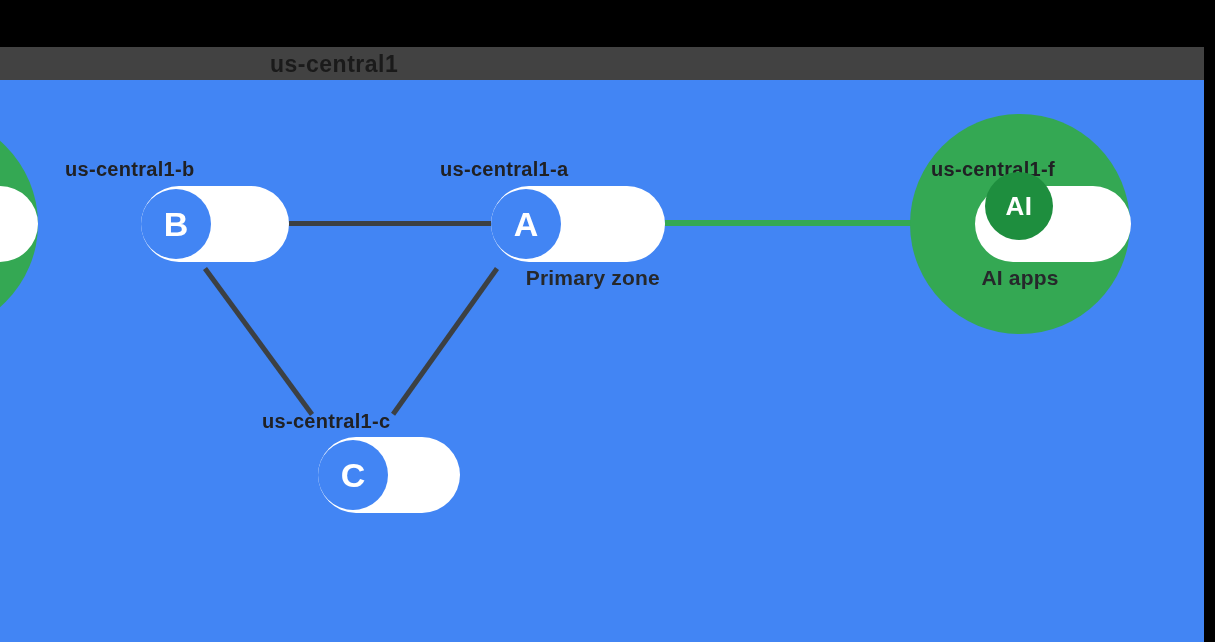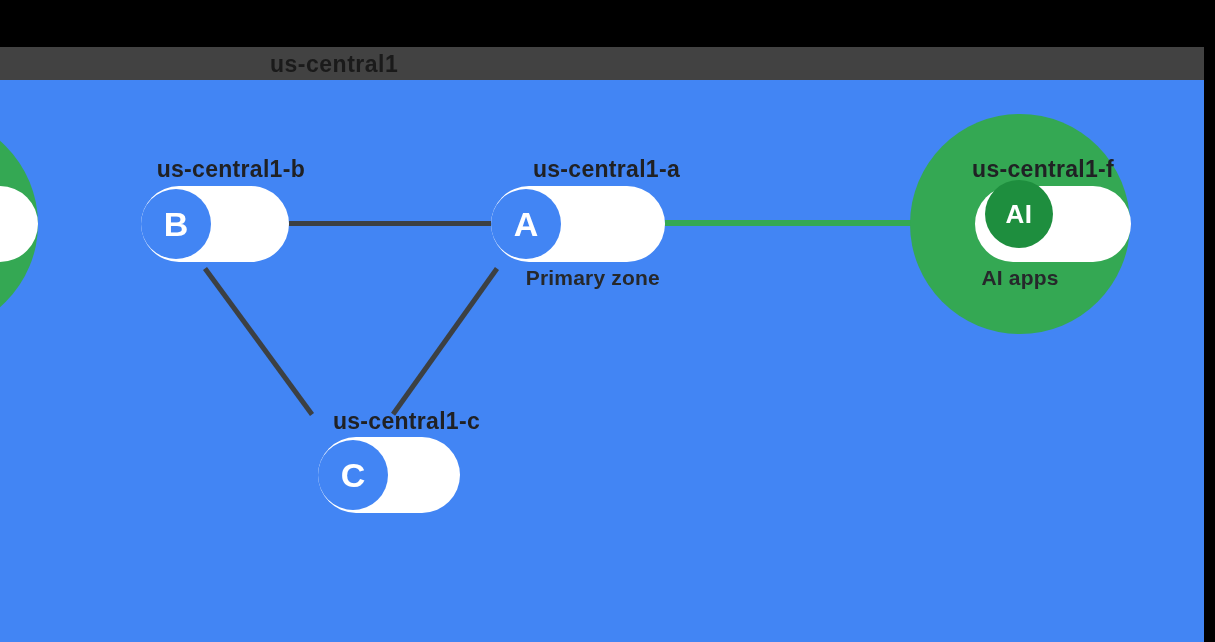--- a/index.html
+++ b/index.html
@@ -23,22 +23,22 @@
   
   .disc{position:absolute;border-radius:50%;background:#34a853;}
   .pill{position:absolute;background:#ffffff;border-radius:38px;}
   .letter-circle{
     position:absolute;border-radius:50%;background:#4285f4;color:#fff;
     display:flex;align-items:center;justify-content:center;
     font-weight:bold;font-size:34px;line-height:1;
   }
   .letter-circle.green{background:#1e8e3e;font-size:26px;letter-spacing:.5px;}
   .node-label{
-    position:absolute;width:240px;text-align:right;
-    color:#202124;font-size:23px;font-weight:bold;letter-spacing:.3px;line-height:24px;
+    position:absolute;width:240px;text-align:left;
+    color:#202124;font-size:20px;font-weight:bold;letter-spacing:.3px;line-height:24px;
   }
   .sub-label{
     position:absolute;width:240px;text-align:center;
     color:#26282b;font-size:21px;font-weight:bold;letter-spacing:.2px;line-height:24px;
   }
 </style>
 </head>
 <body>
 
 <div class="stage">
@@ -68,31 +68,31 @@
     <div>
       <div class="node-label" style="left:440px;top:77px;">us-central1-a</div>
       <div class="pill" style="left:491px;top:106px;width:174px;height:76px;"></div>
       <div class="letter-circle" style="left:491px;top:109px;width:70px;height:70px;">
         <span>A</span>
       </div>
       <div class="sub-label" style="left:420px;top:186px;text-align:right;">Primary zone</div>
     </div>
 
     <div>
-      <div class="node-label" style="left:240px;top:329px;">us-central1-c</div>
+      <div class="node-label" style="left:262px;top:329px;">us-central1-c</div>
       <div class="pill" style="left:318px;top:357px;width:142px;height:76px;"></div>
       <div class="letter-circle" style="left:318px;top:360px;width:70px;height:70px;">
         <span>C</span>
       </div>
     </div>
 
     <div>
       <div class="disc" style="left:910px;top:34px;width:220px;height:220px;"></div>
-      <div class="node-label" style="left:874px;top:77px;">us-central1-f</div>
+      <div class="node-label" style="left:931px;top:77px;">us-central1-f</div>
       <div class="pill" style="left:975px;top:106px;width:156px;height:76px;"></div>
-      <div class="letter-circle green" style="left:985px;top:100px;width:68px;height:68px;">
+      <div class="letter-circle green" style="left:985px;top:92px;width:68px;height:68px;">
         <span>AI</span>
       </div>
       <div class="sub-label" style="left:900px;top:186px;">AI apps</div>
     </div>
 
   </div>
 </div>
 
 </body></html>

